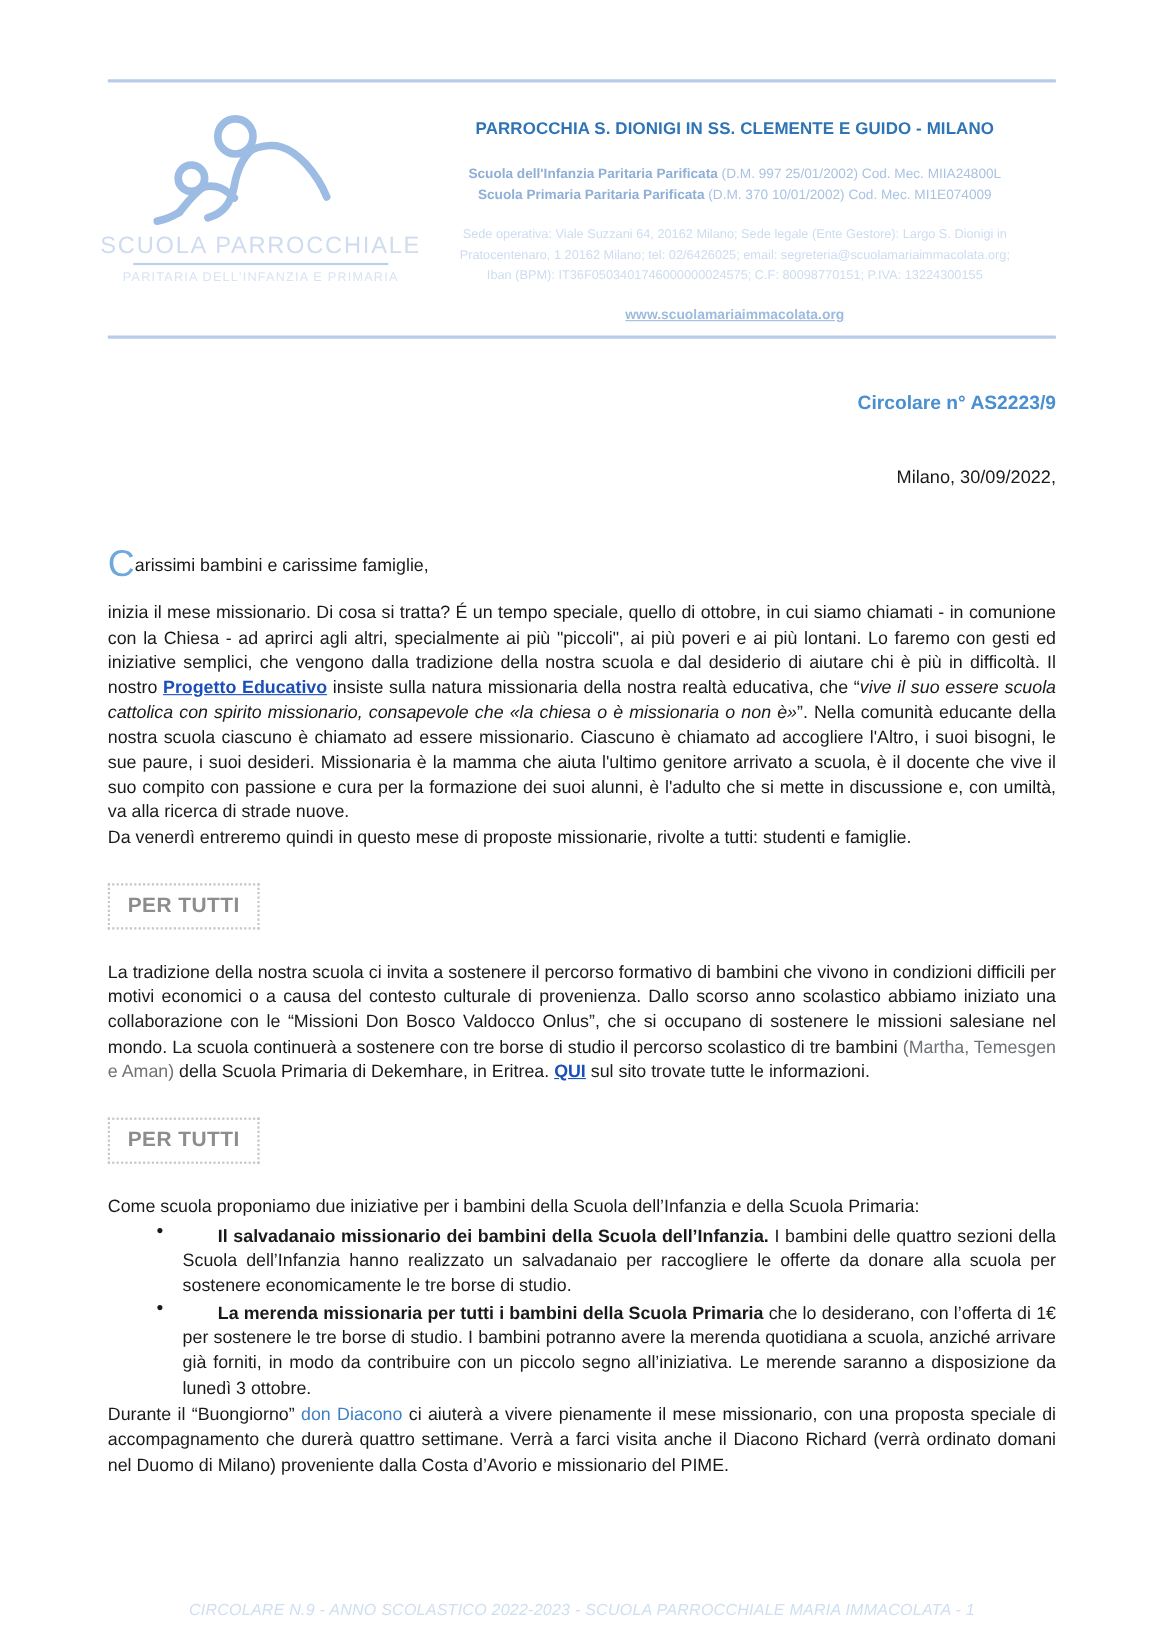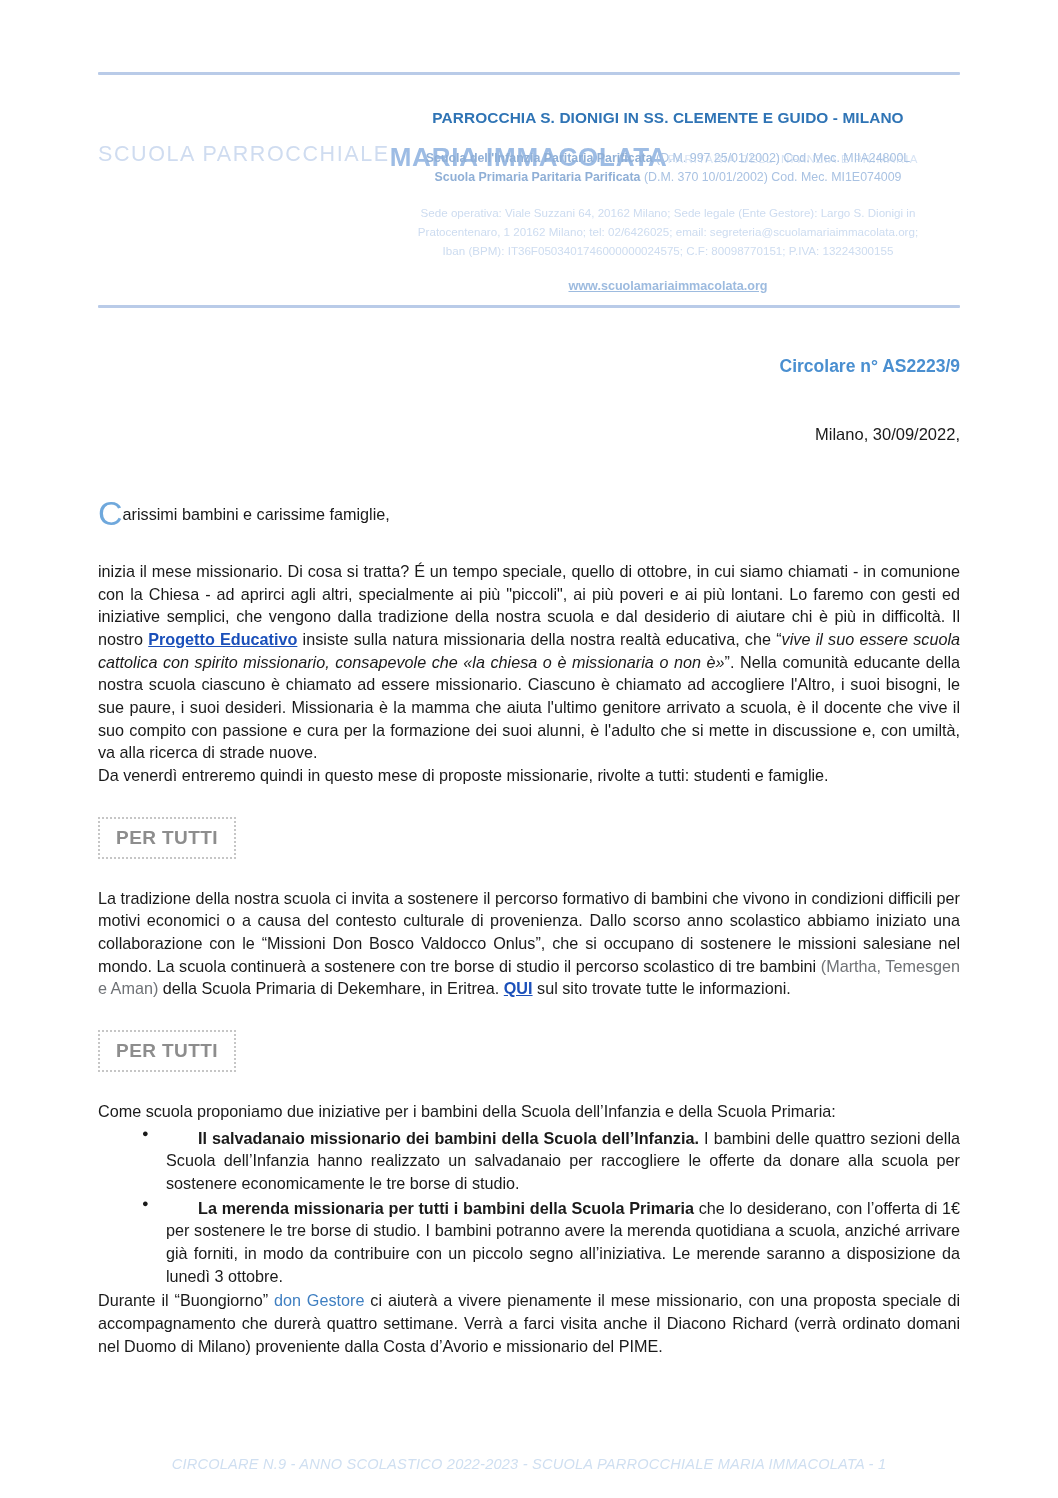--- a/index.html
+++ b/index.html
@@ -39,21 +39,21 @@
     align-items: flex-start;
     height: 228px;
     padding-top: 6px;
     box-sizing: border-box;
   }
   .logo-block {
     width: 278px;
     flex: 0 0 278px;
     padding-top: 16px;
     display: flex;
-    flex-direction: row;
+    flex-direction: column;
     align-items: center;
   }
   .logo-mark { width: 200px; height: 118px; display: block; }
   .logo-line1 {
     font-size: 21.5px;
     letter-spacing: 1.6px;
     color: #cfdcf0;
     font-weight: 400;
     margin-top: -4px;
     white-space: nowrap;
@@ -133,21 +133,21 @@
   .body-wrap { margin-top: 56px; }
   p.bt {
     font-size: 16.2px;
     line-height: 1.40;
     text-align: justify;
     margin: 0;
     color: #1a1a1a;
   }
   .salutation {
     font-size: 16.2px;
-    margin: 0 0 32px 0;
+    margin: 0 0 18px 0;
   }
   .dropcap {
     color: #6fa8dc;
     font-size: 34px;
     line-height: 0.82;
     vertical-align: -5px;
   }
   a.link-blue {
     color: #1a4fba;
     font-weight: bold;
@@ -248,21 +248,20 @@
           <circle cx="77" cy="27" r="16"></circle>
           <path d="M92 39 C112 31 126 36 141 52 C150 62 156 72 160 82"></path>
           <path d="M92 39 C82 48 78 60 76 72 C73 88 66 97 52 101"></path>
           <circle cx="37" cy="65" r="12"></circle>
           <path d="M48 73 C60 70 68 75 76 83"></path>
           <path d="M48 73 C40 78 34 86 26 96"></path>
           <path d="M26 96 C18 101 12 103 6 104"></path>
         </g>
       </svg>
       <div class="logo-line1">SCUOLA PARROCCHIALE</div>
-      <div class="logo-line2">MARIA IMMACOLATA</div>
       <div class="logo-underline"></div>
       <div class="logo-line3">PARITARIA DELL'INFANZIA E PRIMARIA</div>
     </div>
 
     <div class="header-text">
       <div class="org-title">PARROCCHIA S. DIONIGI IN SS. CLEMENTE E GUIDO - MILANO</div>
 
       <div class="school-line">
         <b>Scuola dell'Infanzia Paritaria Parificata</b><span> (D.M. 997 25/01/2002) Cod. Mec. MIIA24800L</span>
       </div>
@@ -309,19 +308,19 @@
       </div>
     </div>
 
     <p class="bt">Come scuola proponiamo due iniziative per i bambini della Scuola dell’Infanzia e della Scuola Primaria:</p>
 
     <ul class="bullets">
       <li><b>Il salvadanaio missionario dei bambini della Scuola dell’Infanzia.</b><span> I bambini delle quattro sezioni della Scuola dell’Infanzia hanno realizzato un salvadanaio per raccogliere le offerte da donare alla scuola per sostenere economicamente le tre borse di studio.</span></li>
       <li><b>La merenda missionaria per tutti i bambini della Scuola Primaria</b><span> che lo desiderano, con l’offerta di 1€ per sostenere le tre borse di studio. I bambini potranno avere la merenda quotidiana a scuola, anziché arrivare già forniti, in modo da contribuire con un piccolo segno all’iniziativa. Le merende saranno a disposizione da lunedì 3 ottobre.</span></li>
     </ul>
 
-    <p class="bt"><span>Durante il “Buongiorno” </span><span class="donandrea">don Gestore</span><span> ci aiuterà a vivere pienamente il mese missionario, con una proposta speciale di accompagnamento che durerà quattro settimane. Verrà a farci visita anche il Diacono Richard (verrà ordinato domani nel Duomo di Milano) proveniente dalla Costa d’Avorio e missionario del PIME.</span></p>
+    <p class="bt"><span>Durante il “Buongiorno” </span><span class="donandrea">don Diacono</span><span> ci aiuterà a vivere pienamente il mese missionario, con una proposta speciale di accompagnamento che durerà quattro settimane. Verrà a farci visita anche il Diacono Richard (verrà ordinato domani nel Duomo di Milano) proveniente dalla Costa d’Avorio e missionario del PIME.</span></p>
 
   </div>
 
   <div class="footer">CIRCOLARE N.9 - ANNO SCOLASTICO 2022-2023 - SCUOLA PARROCCHIALE MARIA IMMACOLATA -  1</div>
 
 </div>
 
 </body></html>

